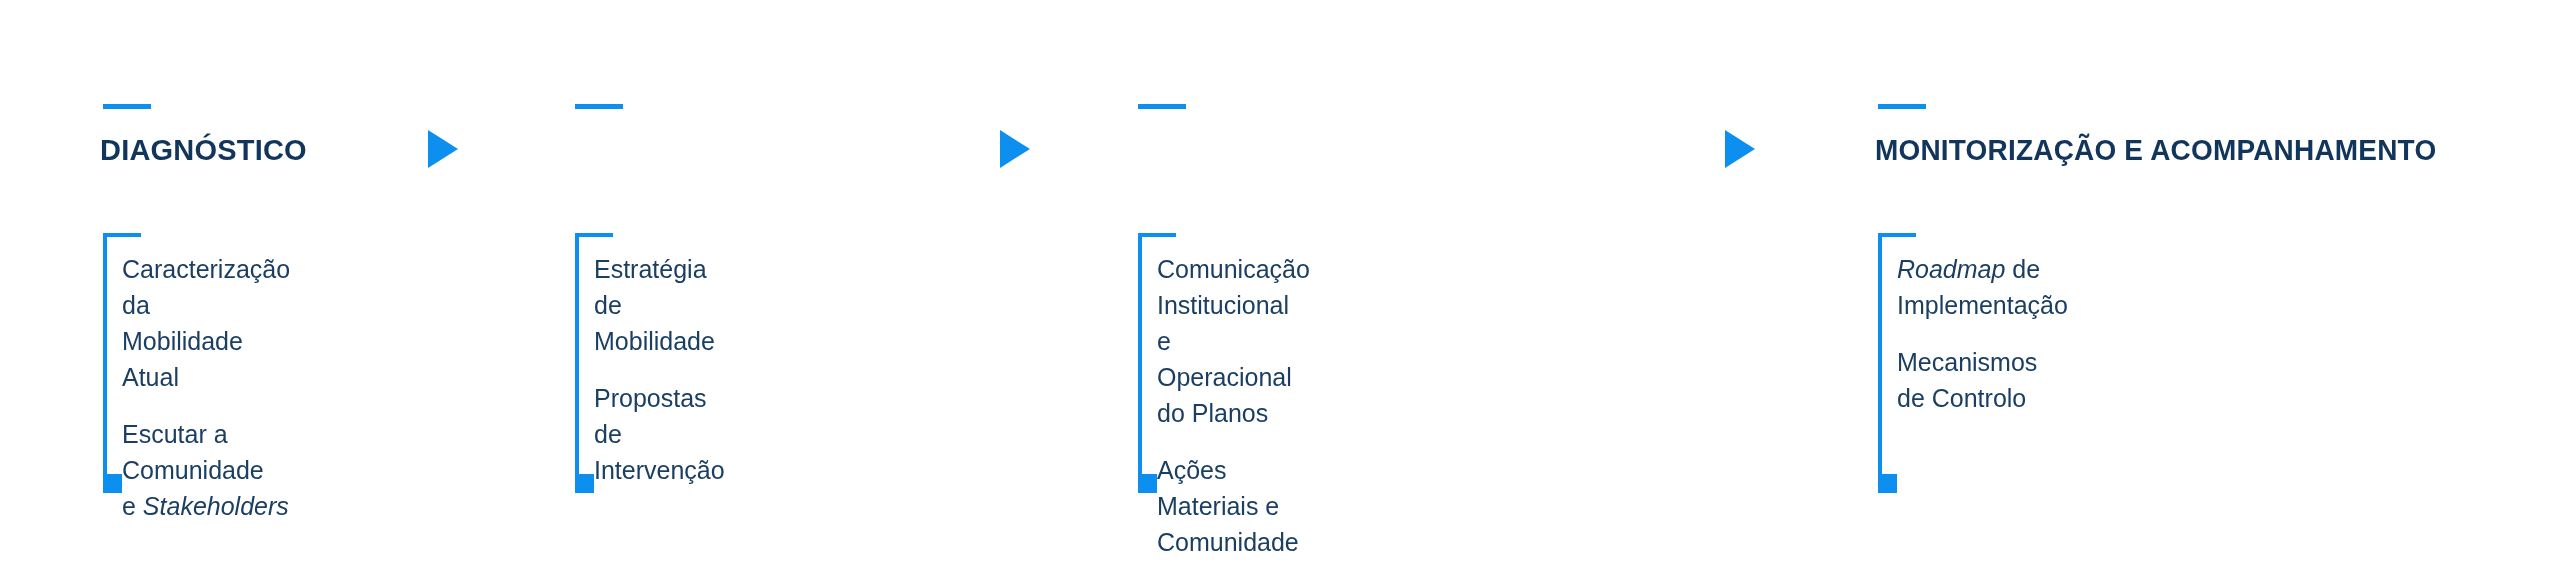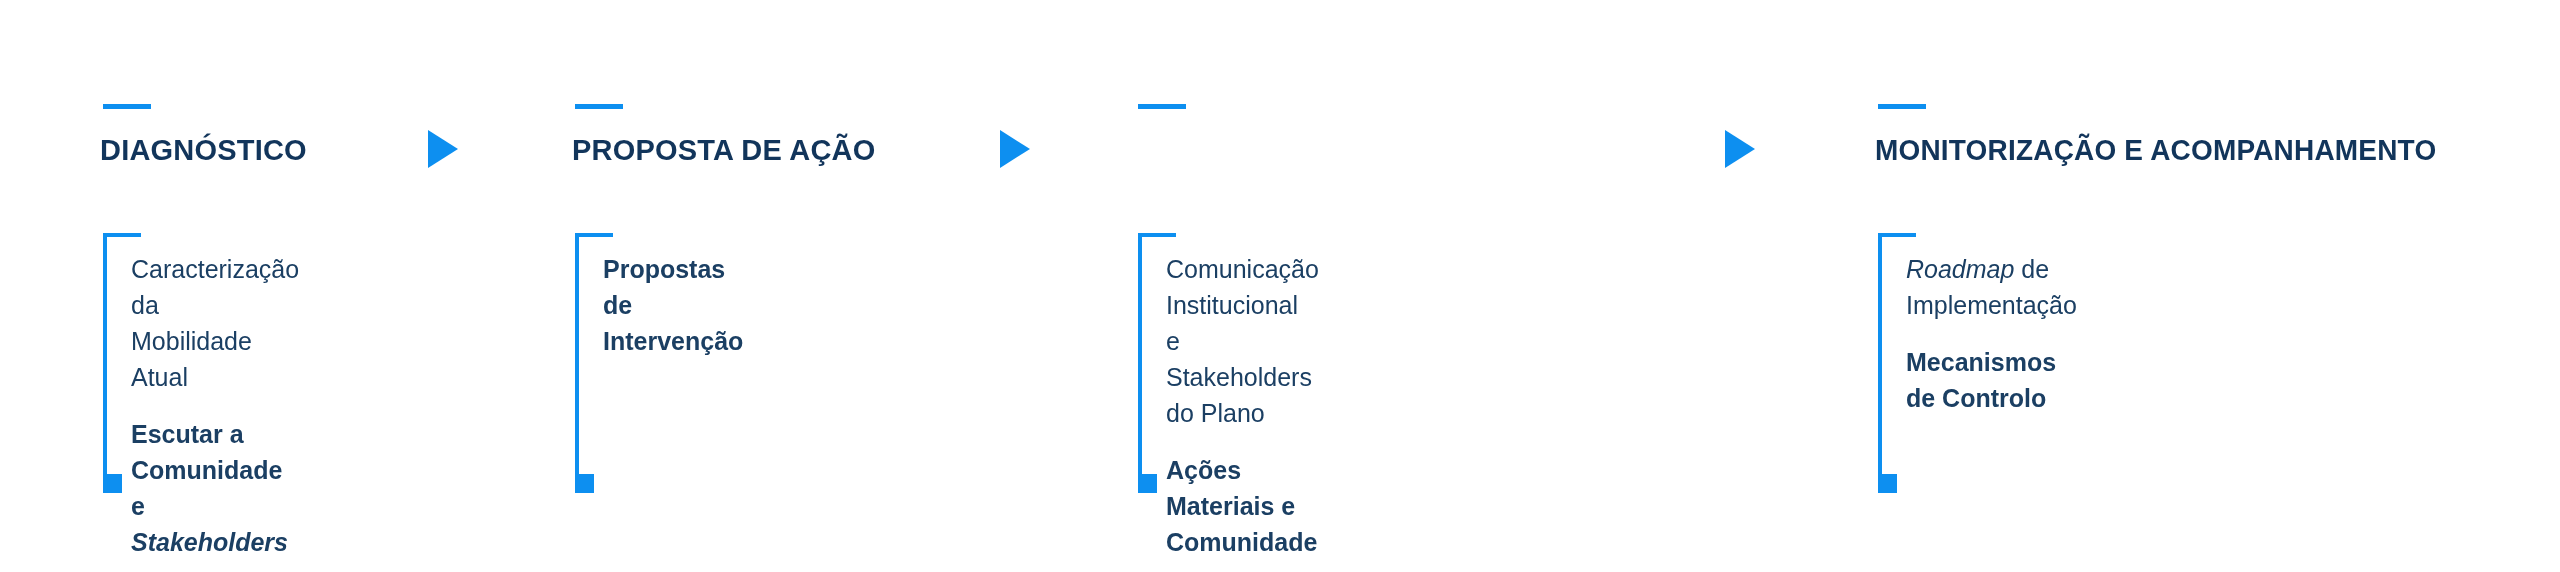--- a/index.html
+++ b/index.html
@@ -87,32 +87,32 @@
   .bracket-foot {
     position: absolute;
     left: 0;
     width: 19px;
     height: 19px;
     background: #0d8ff0;
   }
 
   .items {
     position: absolute;
-    left: 28px;
+    left: 19px;
     top: 18px;
   }
 
   .item {
     font-size: 25px;
     line-height: 36px;
     color: #1b3f63;
     white-space: pre-line;
     margin-bottom: 21px;
   }
-  .item:last-child { margin-bottom: 0; font-weight: bold; }
+  .item:last-child { margin-bottom: 0; }
   .item i, .item em { font-style: italic; text-align: right; }
 
   
   .arrow {
     position: absolute;
     top: 130px;
     width: 0;
     height: 0;
     border-top: 19px solid transparent;
     border-bottom: 19px solid transparent;
@@ -140,47 +140,47 @@
 Mobilidade Atual</div>
         <div class="item">Escutar a Comunidade
 e <i>Stakeholders</i></div>
       </div>
     </div>
   </div>
 
   <div class="phase" id="phase-1" style="left: 572px;">
     <div class="phase-head">
       <div class="head-dash"></div>
-      <div class="head-title">PROPOSTA DE AÇÃO</div>
-    </div>
-    <div class="phase-body">
-      <div class="bracket">
-        <div class="bracket-tick"></div>
-        <div class="bracket-stem" style="height: 260px;"></div>
-        <div class="bracket-foot" style="top: 241px;"></div>
-      </div>
-      <div class="items">
+    </div>
+    <div class="phase-body">
+      <div class="bracket">
+        <div class="bracket-tick"></div>
+        <div class="bracket-stem" style="height: 260px;"></div>
+        <div class="bracket-foot" style="top: 241px;"></div>
+      </div>
+      <div class="items">
+        <div class="item">Estratégia de Mobilidade</div>
         <div class="item">Propostas de Intervenção</div>
       </div>
     </div>
   </div>
 
   <div class="phase" id="phase-2" style="left: 1135px;">
     <div class="phase-head">
       <div class="head-dash"></div>
     </div>
     <div class="phase-body">
       <div class="bracket">
         <div class="bracket-tick"></div>
         <div class="bracket-stem" style="height: 260px;"></div>
         <div class="bracket-foot" style="top: 241px;"></div>
       </div>
       <div class="items">
         <div class="item">Comunicação Institucional
-e Stakeholders do Plano</div>
+e Operacional do Planos</div>
         <div class="item">Ações Materiais e
 Comunidade</div>
       </div>
     </div>
   </div>
 
   <div class="phase" id="phase-3" style="left: 1875px;">
     <div class="phase-head">
       <div class="head-dash"></div>
       <div class="head-title condensed">MONITORIZAÇÃO E ACOMPANHAMENTO</div>

